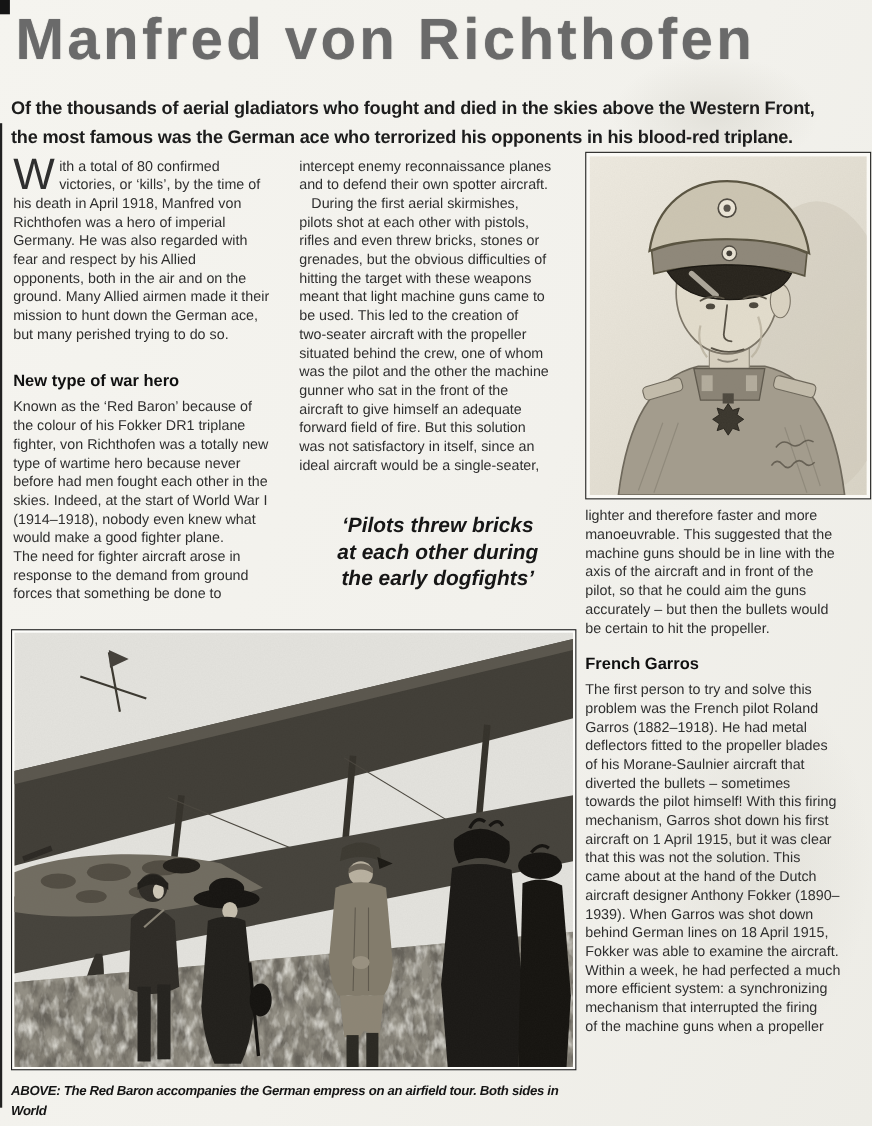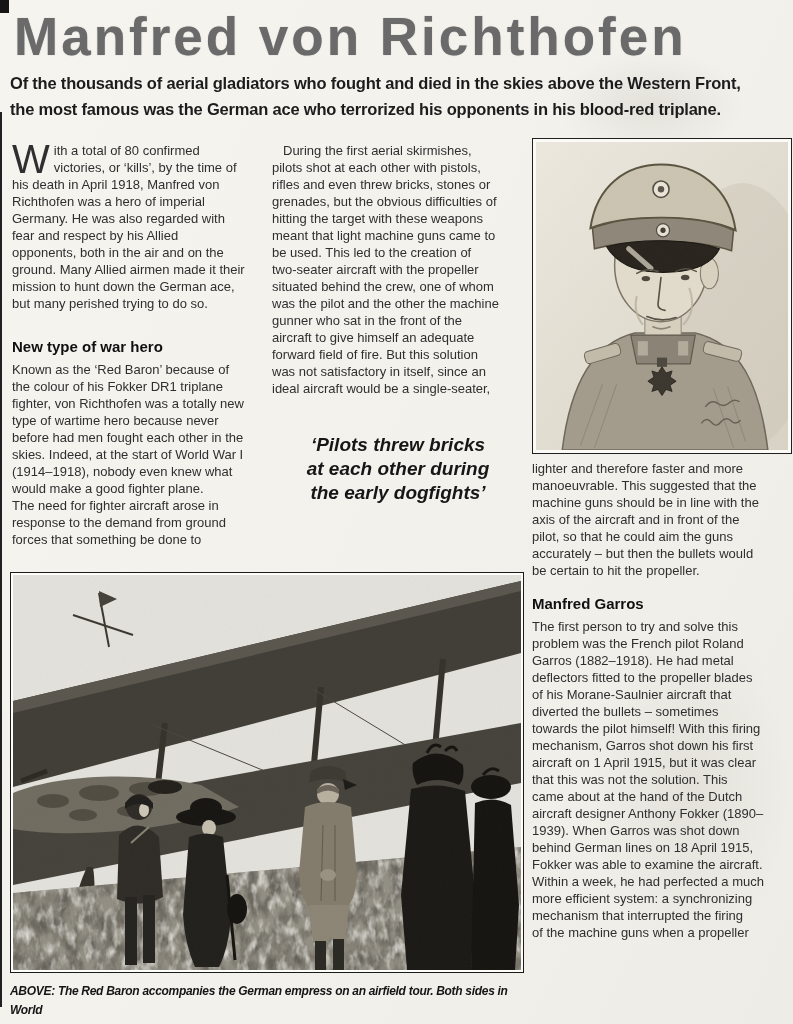--- a/index.html
+++ b/index.html
@@ -16,21 +16,21 @@
   .ghost2 { left:590px; top:620px; width:200px; height:330px;
     background:radial-gradient(ellipse at center, rgba(140,135,118,0.12), rgba(140,135,118,0) 72%); }
 
   .title {
     position:absolute; left:10px; top:2px; margin:4px;
     font-size:53px; font-weight:bold; letter-spacing:3px;
     color:#6a6a6a; white-space:nowrap;
     text-shadow:0 0 1px rgba(90,90,90,0.5);
   }
   .standfirst {
-    position:absolute; left:10px; top:70px; width:780px; margin:0;
+    position:absolute; left:10px; top:86px; width:780px; margin:0;
     font-size:16.5px; font-weight:bold; letter-spacing:-0.2px;
     line-height:26px; color:#1c1c1c; white-space:pre-line;
   }
 
   .col { position:absolute; }
   .col1 { left:12px;  top:142px; width:252px; }
   .col2 { left:272px; top:142px; width:252px; }
   .col3 { left:532px; top:138px; width:260px; }
 
   .body-para { margin:0; font-size:13px; line-height:17px; color:#2f2f2f; white-space:pre-line; }
@@ -108,20 +108,22 @@
 before had men fought each other in the
 skies. Indeed, at the start of World War I
 (1914–1918), nobody even knew what
 would make a good fighter plane.
 The need for fighter aircraft arose in
 response to the demand from ground
 forces that something be done to</p>
   </div>
 
   <div class="col col2">
+    <p class="body-para">intercept enemy reconnaissance planes
+and to defend their own spotter aircraft.</p>
     <p class="body-para indent">During the first aerial skirmishes,
 pilots shot at each other with pistols,
 rifles and even threw bricks, stones or
 grenades, but the obvious difficulties of
 hitting the target with these weapons
 meant that light machine guns came to
 be used. This led to the creation of
 two-seater aircraft with the propeller
 situated behind the crew, one of whom
 was the pilot and the other the machine
@@ -187,21 +189,21 @@
         <rect width="250" height="300" filter="url(#pgrain)"></rect>
       </svg>
     </figure>
     <p class="body-para">lighter and therefore faster and more
 manoeuvrable. This suggested that the
 machine guns should be in line with the
 axis of the aircraft and in front of the
 pilot, so that he could aim the guns
 accurately – but then the bullets would
 be certain to hit the propeller.</p>
-    <h3 class="section-heading">Manfred Garros</h3>
+    <h3 class="section-heading">French Garros</h3>
     <p class="body-para">The first person to try and solve this
 problem was the French pilot Roland
 Garros (1882–1918). He had metal
 deflectors fitted to the propeller blades
 of his Morane-Saulnier aircraft that
 diverted the bullets – sometimes
 towards the pilot himself! With this firing
 mechanism, Garros shot down his first
 aircraft on 1 April 1915, but it was clear
 that this was not the solution. This

